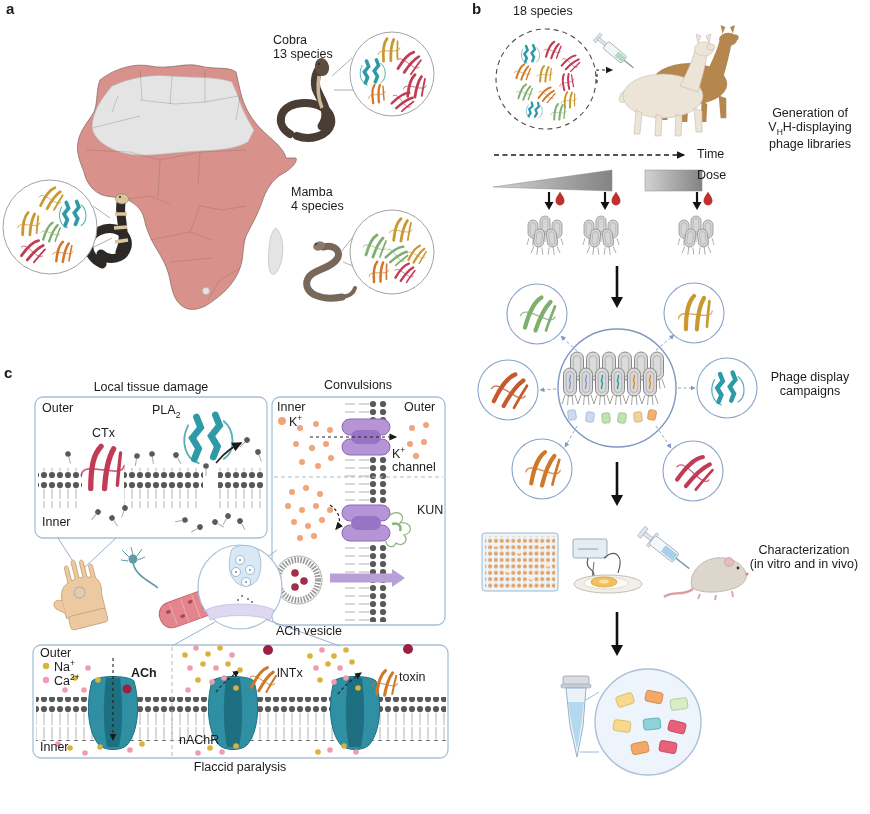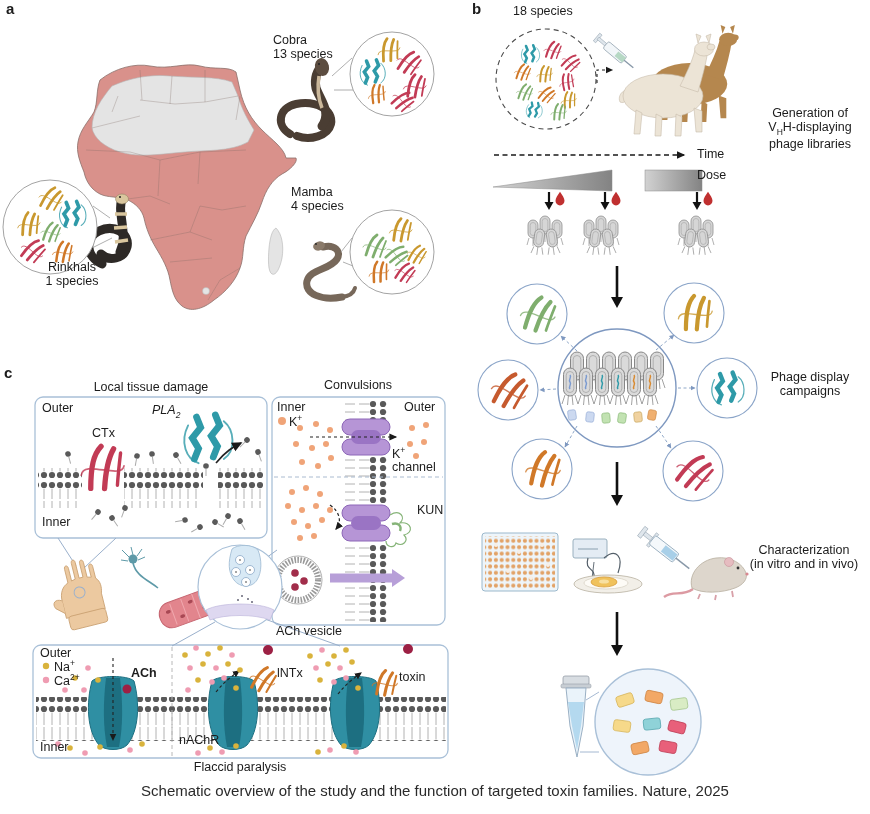--- a/index.html
+++ b/index.html
@@ -583,24 +583,20 @@
 
 <div class="lbl panel-letter" style="left:6px;top:0px;">a</div>
 <div class="lbl" style="left:273px;top:33px;">
   <span>Cobra</span><br>
   <span>13 species</span>
 </div>
 <div class="lbl" style="left:291px;top:185px;">
   <span>Mamba</span><br>
   <span>4 species</span>
 </div>
-<div class="lbl ctr" style="left:22px;top:260px;width:100px;">
-  <span>Rinkhals</span><br>
-  <span>1 species</span>
-</div>
 
 <div class="lbl panel-letter" style="left:472px;top:0px;">b</div>
 <div class="lbl" style="left:513px;top:4px;">18 species</div>
 <div class="lbl" style="left:697px;top:147px;">Time</div>
 <div class="lbl" style="left:697px;top:168px;">Dose</div>
 <div class="lbl ctr" style="left:748px;top:106px;width:124px;">
   <span>Generation of</span><br>
   <span>V</span><sub>H</sub><span>H-displaying</span><br>
   <span>phage libraries</span>
 </div>
@@ -610,21 +606,21 @@
 </div>
 <div class="lbl ctr" style="left:736px;top:543px;width:136px;">
   <span>Characterization</span><br>
   <span>(in vitro and in vivo)</span>
 </div>
 
 <div class="lbl panel-letter" style="left:4px;top:364px;">c</div>
 <div class="lbl ctr" style="left:61px;top:380px;width:180px;">Local tissue damage</div>
 <div class="lbl" style="left:42px;top:401px;">Outer</div>
 <div class="lbl" style="left:92px;top:426px;">CTx</div>
-<div class="lbl" style="left:152px;top:403px;font-style:italic;"><span>PLA</span><sub>2</sub></div>
+<div class="lbl" style="left:152px;top:403px;"><span>PLA</span><sub>2</sub></div>
 <div class="lbl" style="left:42px;top:515px;">Inner</div>
 
 <div class="lbl ctr" style="left:288px;top:378px;width:140px;">Convulsions</div>
 <div class="lbl" style="left:277px;top:400px;">Inner</div>
 <div class="lbl" style="left:404px;top:400px;">Outer</div>
 <div class="lbl" style="left:289px;top:414px;"><span>K</span><sup>+</sup></div>
 <div class="lbl" style="left:392px;top:446px;line-height:1.05;">
   <span>K</span><sup>+</sup><br>
   <span>channel</span>
 </div>
@@ -634,15 +630,14 @@
 <div class="lbl" style="left:40px;top:646px;">Outer</div>
 <div class="lbl" style="left:54px;top:659px;"><span>Na</span><sup>+</sup></div>
 <div class="lbl" style="left:54px;top:673px;"><span>Ca</span><sup>2+</sup></div>
 <div class="lbl" style="left:131px;top:666px;font-weight:bold;">ACh</div>
 <div class="lbl" style="left:277px;top:666px;">lNTx</div>
 <div class="lbl" style="left:399px;top:670px;">toxin</div>
 <div class="lbl" style="left:179px;top:733px;">nAChR</div>
 <div class="lbl" style="left:40px;top:740px;">Inner</div>
 <div class="lbl ctr" style="left:155px;top:760px;width:170px;">Flaccid paralysis</div>
 
-<div class="lbl ctr cap" style="left:0px;top:782px;width:870px;">Schematic overview of the study and the function of targeted toxin families. Nature, 2025</div>
 
 </div>
 
 </body></html>

